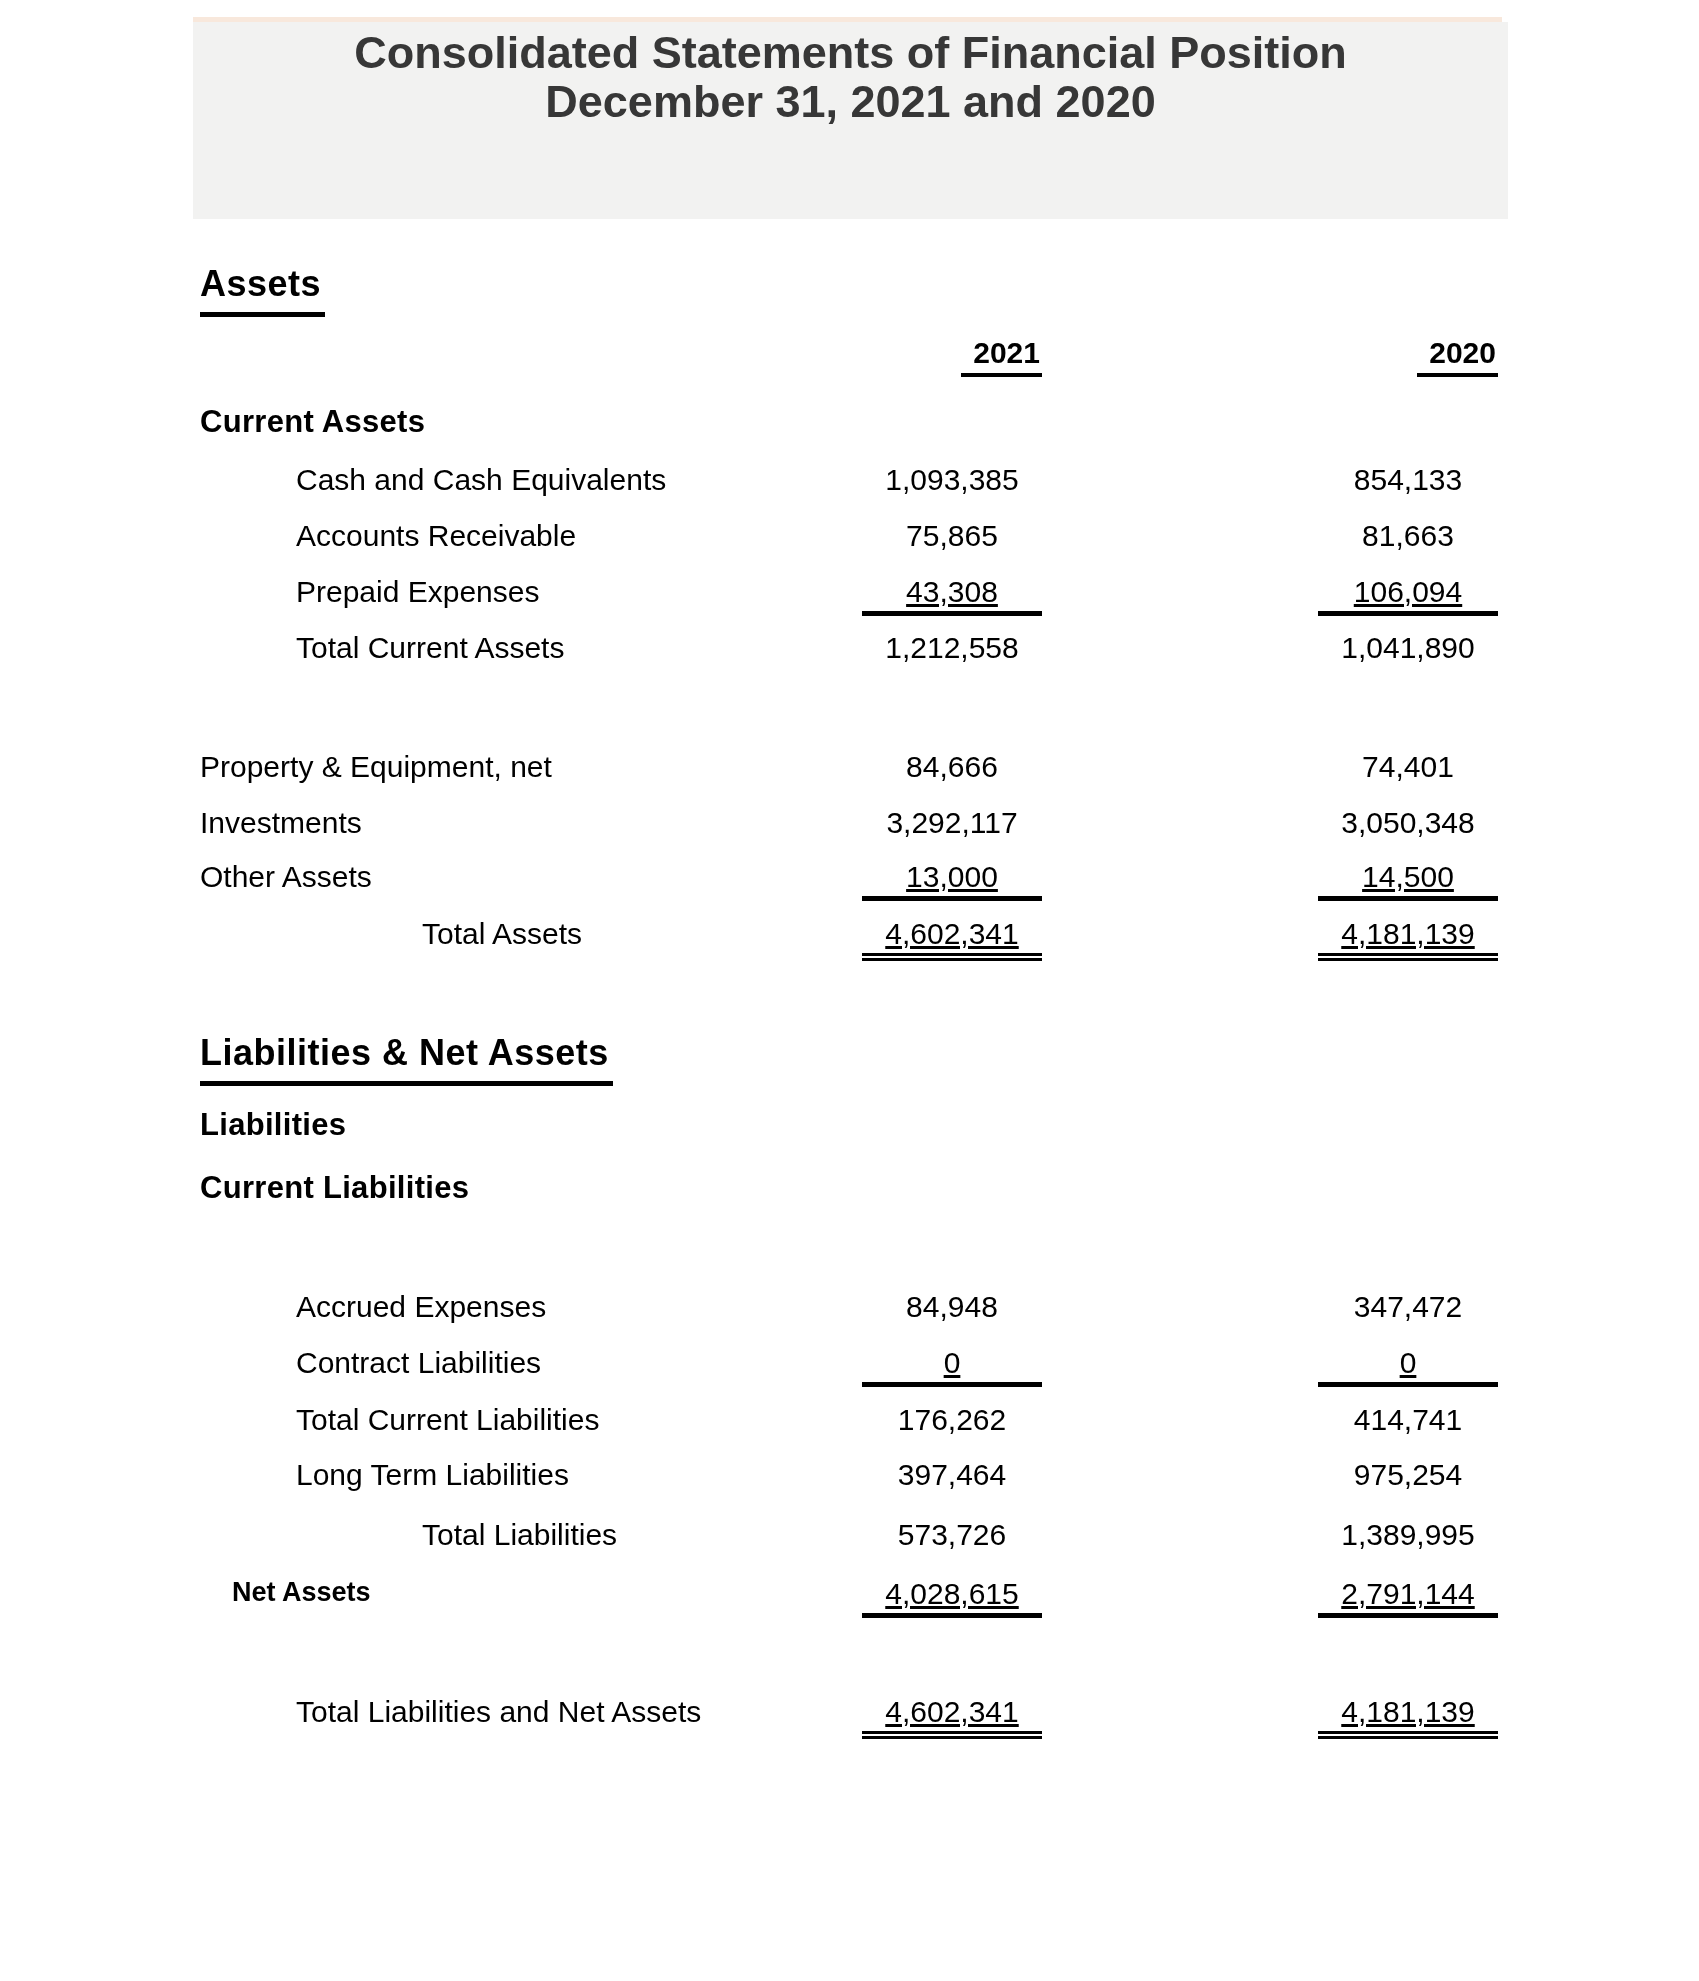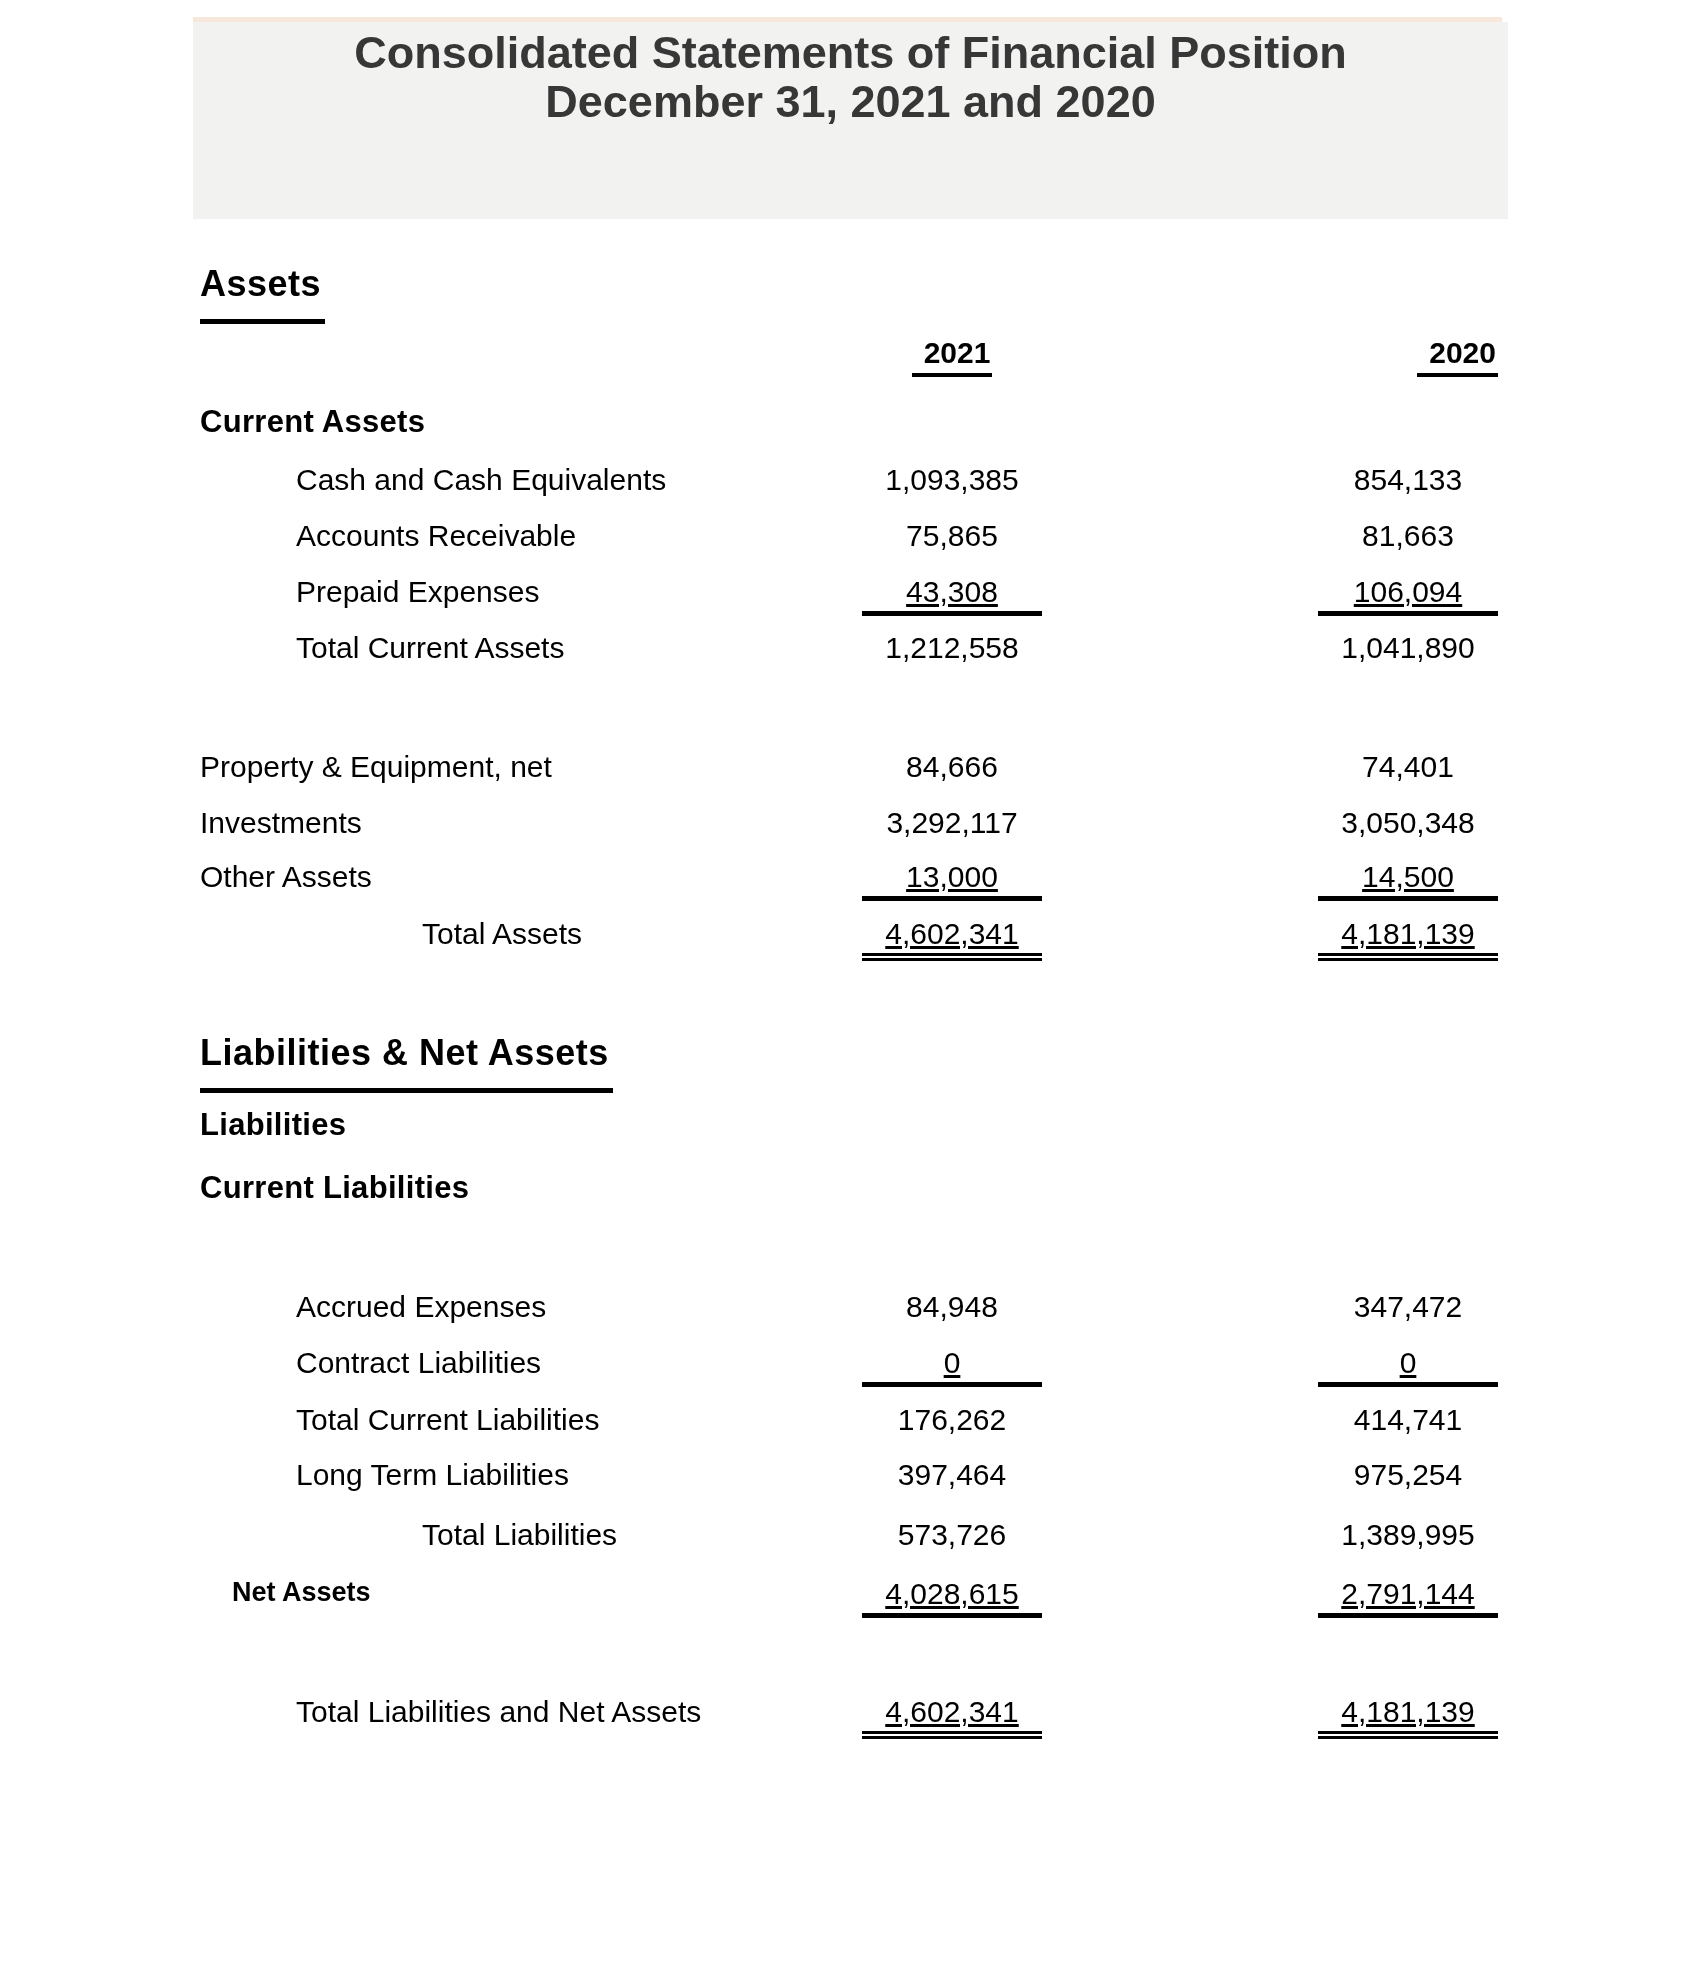--- a/index.html
+++ b/index.html
@@ -30,31 +30,31 @@
     color:#373737;
     letter-spacing:0px;
   }
 
   
   .h1wrap{position:absolute;left:200px;white-space:nowrap;}
   .h1{
     display:inline-block;
     font-size:36px;font-weight:bold;
     border-bottom:5px solid #000;
-    padding:0 4px 14px 0;
+    padding:0 4px 7px 0;
     letter-spacing:0.5px;
   }
   .h2{
     position:absolute;left:200px;white-space:nowrap;
     font-size:31px;font-weight:bold;letter-spacing:0.3px;
   }
 
   
   .yearhead{position:absolute;width:180px;text-align:right;}
-  .yearhead.c1{left:862px;text-align:center;}
+  .yearhead.c1{left:862px;}
   .yearhead.c2{left:1318px;}
   .yh{
     display:inline-block;
     font-size:30px;font-weight:bold;
     border-bottom:4px solid #000;
     padding:0 2px 3px 12px;
   }
 
   
   .row{position:absolute;left:0;width:1699px;height:40px;}

